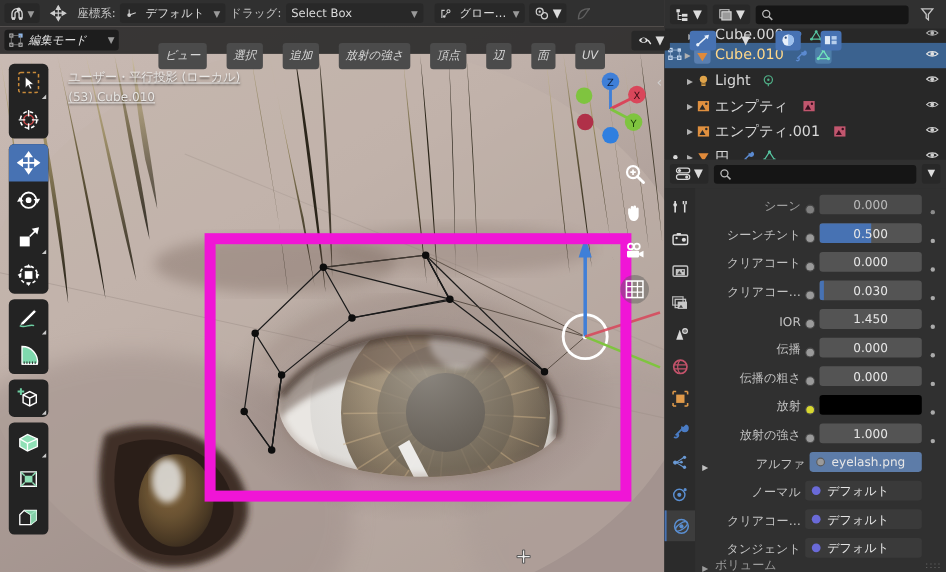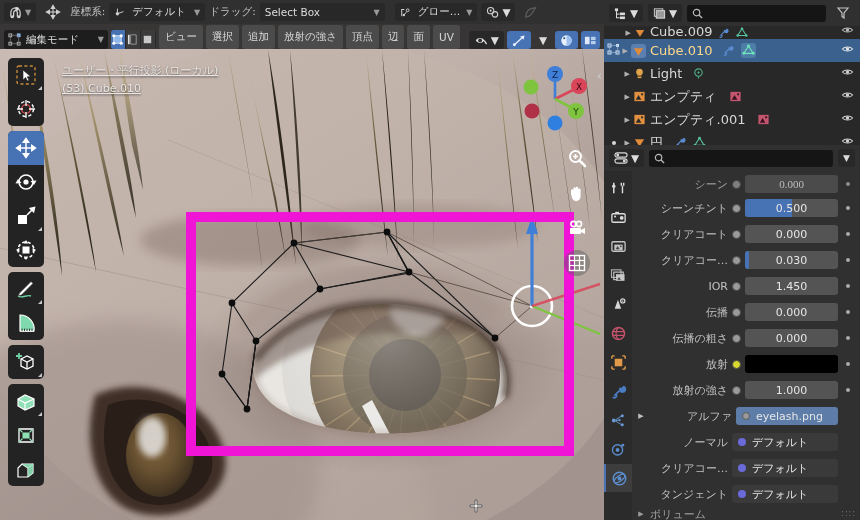--- a/index.html
+++ b/index.html
@@ -4,21 +4,21 @@
 <style>
   * { box-sizing: border-box; margin:0; padding:0; }
   html,body { width:860px; height:520px; overflow:hidden; background:#1d1d1d;
     font-family:"DejaVu Sans","Liberation Sans",sans-serif; }
   #app { position:relative; width:860px; height:520px; }
 
   
   .topbar { position:absolute; left:0; top:0; width:604px; height:24px;
     background:#303030; display:flex; align-items:center; padding:0 4px; gap:4px; z-index:40; }
   .hdr2 { position:absolute; left:0; top:24px; width:604px; height:25px;
-    background:rgba(40,40,40,0.90); display:flex; align-items:flex-end; padding:0 4px; gap:3px; z-index:40; }
+    background:rgba(40,40,40,0.90); display:flex; align-items:center; padding:0 4px; gap:18px; z-index:40;font-style:italic; }
 
   .tbtn { height:18px; background:#282828; border-radius:3px; color:#dcdcdc;
     font-size:10.5px; display:flex; align-items:center; padding:0 5px; gap:3px; }
   .tbtn.flat { background:transparent; }
   .lbl { color:#c4c4c4; font-size:10.5px; white-space:nowrap; }
   .drop { background:#282828; border-radius:3px; height:18px; display:flex;
     align-items:center; padding:0 5px; gap:6px; color:#dcdcdc; font-size:10.5px; }
   .drop .cv { color:#9a9a9a; font-size:8px; margin-left:auto; }
   .menu { color:#d8d8d8; font-size:10.5px; background:#4b4b4b; border-radius:3px;
     height:18px; display:flex; align-items:center; padding:12px 6px; white-space:nowrap;margin-top:28px; }
@@ -90,21 +90,21 @@
   .pr-head { height:26px; background:#303030; display:flex; align-items:center;
     padding:0 5px; gap:5px; }
   .pr-search { flex:1; height:17px; background:#151515; border-radius:3px;
     display:flex; align-items:center; padding:0 5px; }
   .pr-body { display:flex; height:349px; }
   .pr-tabs { width:28px; background:#2b2b2b; display:flex; flex-direction:column;
     align-items:center; padding-top:3px; gap:1px; }
   .pt { width:28px; height:28px; display:flex; align-items:center; justify-content:center; }
   .pt.on { background:#3d3d3d; border-left:2px solid #4772b3; }
   .pr-list { flex:1; background:#303030; padding-top:2px; overflow:hidden; }
-  .prow { height:26px; display:flex; align-items:center; gap:4px; padding:0 6px 0 4px; }
+  .prow { height:26px; display:flex; align-items:flex-end; gap:4px; padding:0 6px 0 4px; }
   .prow .k { flex:0 0 92px; text-align:right; color:#c2c2c2; font-size:11px;
     white-space:nowrap; overflow:hidden; }
   .prow .sock { width:9px; height:9px; border-radius:50%; background:#9a9a9a;
     border:1px solid #4a4a4a; flex:0 0 9px; }
   .prow .fld { flex:1; height:18px; background:#545454; border-radius:3px;
     display:flex; align-items:center; justify-content:center; position:relative;
     color:#e6e6e6; font-size:11px; overflow:hidden; }
   .prow .fld .bar { position:absolute; left:0; top:0; bottom:0; background:#4772b3; }
   .prow .fld span { position:relative; z-index:2; }
   .prow .fld.link { background:#3a3a3a; justify-content:flex-start; padding-left:6px; gap:6px; }
@@ -976,21 +976,21 @@
           <svg width="17" height="17" viewBox="0 0 18 18">
               <circle cx="9" cy="9" r="6.6" fill="none" stroke="#5a8ed0" stroke-width="1.5"></circle>
               <ellipse cx="9" cy="9" rx="6.6" ry="2.8" transform="rotate(-35 9 9)" fill="none" stroke="#5a8ed0" stroke-width="1.3"></ellipse>
               <circle cx="9" cy="9" r="2" fill="#5a8ed0"></circle>
             </svg>
         </div>
       </div>
 
       <div class="pr-list">
 
-        <div class="prow partial" style="height:22px;overflow:hidden;font-family:Liberation Serif, serif;">
+        <div class="prow partial" style="height:22px;align-items:flex-end;overflow:hidden;">
           <span class="k">シーン</span>
           <span class="sock"></span>
           <span class="fld">
               <span>0.000</span>
             </span>
           <span class="anim">
               <i></i>
             </span>
         </div>
 

